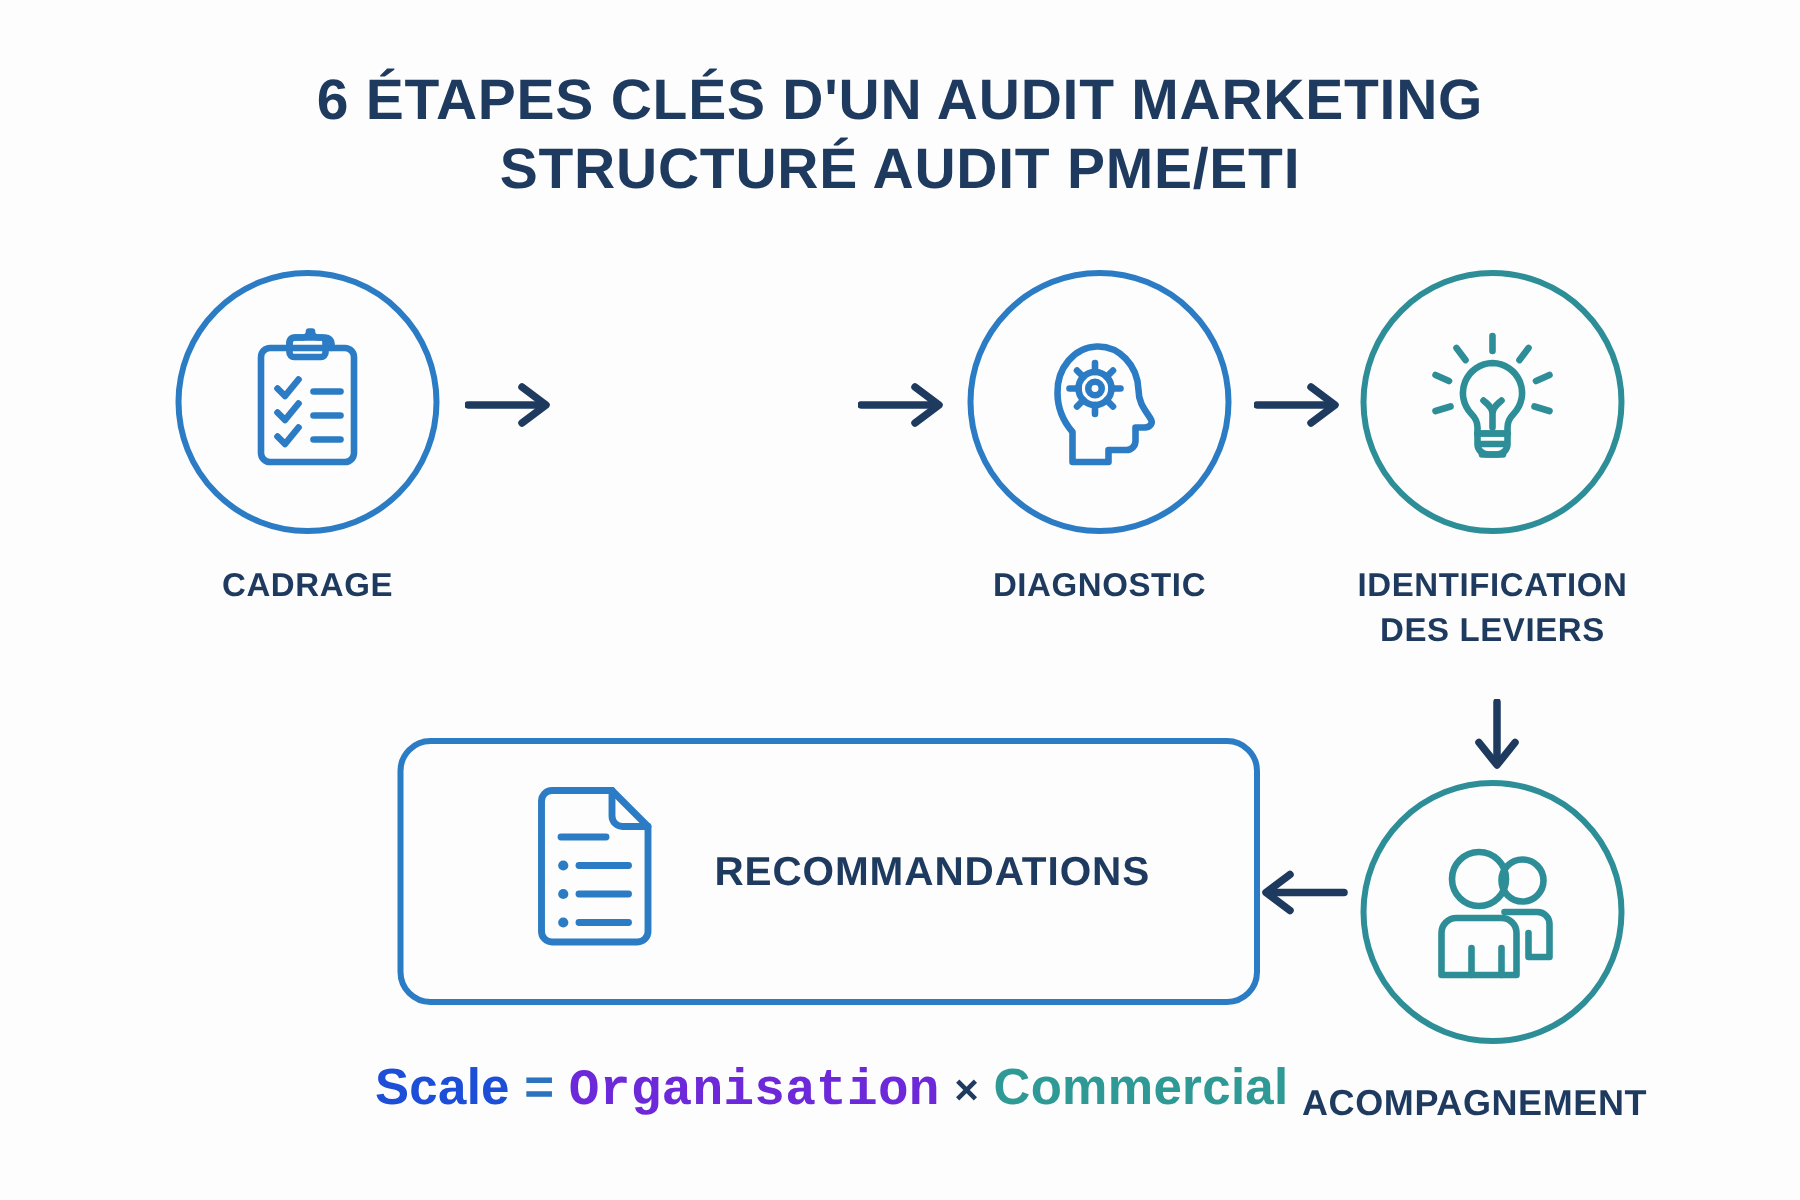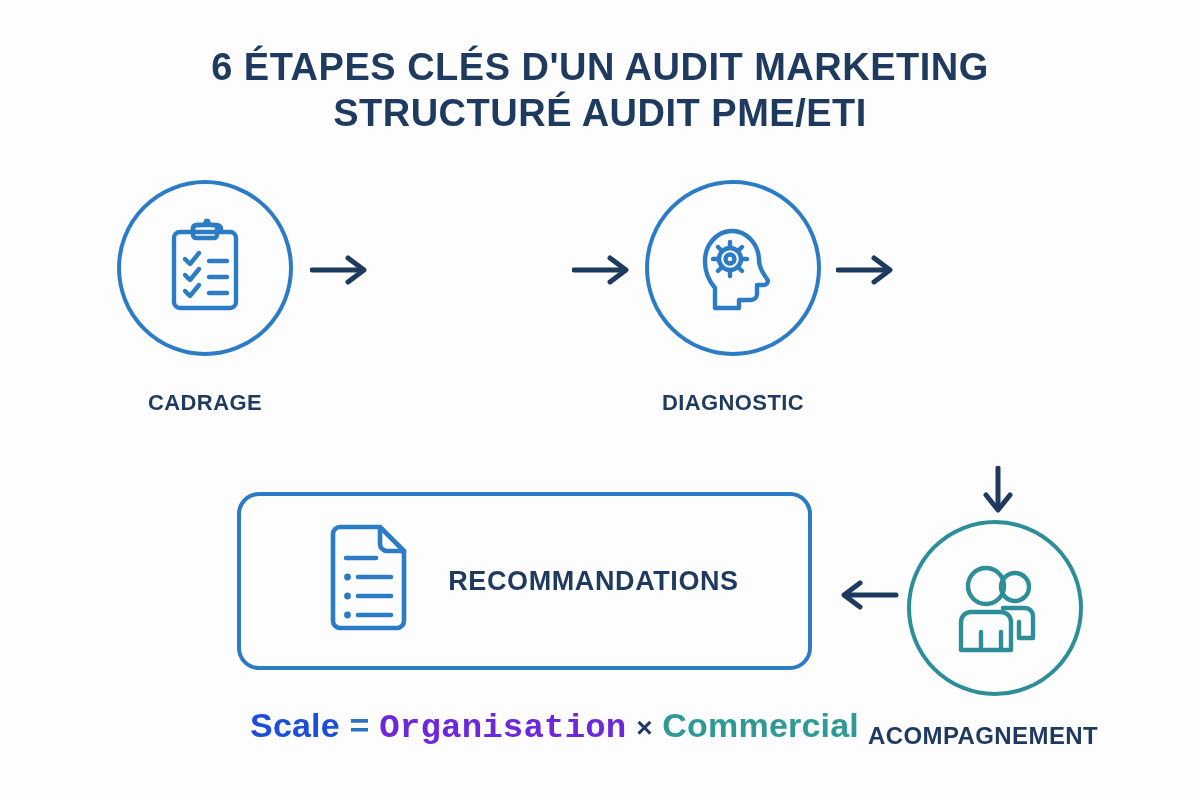--- a/index.html
+++ b/index.html
@@ -31,37 +31,37 @@
     margin: 0 auto;
     border-radius: 50%;
     border: 4px solid #2b7cc4;
     display: flex; align-items: center; justify-content: center;
     background: #fdfdfd;
   }
   .circle.teal { border-color: #2d8e98; }
   .circle svg { display: block; }
 
   .step-label {
-    margin-top: 32px;
+    margin-top: 19px;
     text-align: center;
     color: #1e3a5f;
     font-weight: bold;
     font-size: 22px;
     letter-spacing: 0.4px;
     line-height: 1.35;
     white-space: pre-line;
   }
 
   
   .arrow { position: absolute; }
 
   
   .rec-box {
     position: absolute;
-    left: 237px; top: 492px;
+    left: 265px; top: 492px;
     width: 575px; height: 178px;
     border: 4px solid #2b7cc4;
     border-radius: 22px;
     background: #fdfdfd;
     display: flex; align-items: center;
   }
   .rec-icon { margin-left: 78px; flex: 0 0 auto; }
   .rec-label {
     flex: 1 1 auto;
     text-align: center;
@@ -136,20 +136,40 @@
           <circle cx="47" cy="41" r="4.5"></circle>
           <path d="M47 24 v6 M47 52 v6 M30 41 h6 M58 41 h6
                    M35 29 l4.3 4.3 M54.7 48.7 L59 53
                    M59 29 l-4.3 4.3 M39.3 48.7 L35 53"></path>
         </svg>
       </span>
     </div>
     <div class="step-label">DIAGNOSTIC</div>
   </div>
 
+  <div class="step" style="left:895px; top:180px;">
+    <div class="circle teal">
+      <span>
+        <svg width="100" height="100" viewBox="0 0 100 100" fill="none" stroke="#2d8e98" stroke-width="4.4" stroke-linecap="round" stroke-linejoin="round">
+          <path d="M50 24 a20 20 0 0 1 14 34 c-3 3 -4 6 -4 9 v4 h-20 v-4 c0 -3 -1 -6 -4 -9 a20 20 0 0 1 14 -34 z"></path>
+          <path d="M40 71 h20"></path>
+          <path d="M41 78 h18"></path>
+          <path d="M43 85 h14 a0 0 0 0 0 0 0"></path>
+          <path d="M40 71 v7 a7 7 0 0 0 7 7 h6 a7 7 0 0 0 7 -7 v-7"></path>
+          <path d="M50 67 v-9 M50 58 c0 -5 -4 -7 -6 -9 M50 58 c0 -5 4 -7 6 -9"></path>
+          <path d="M50 6 v10"></path>
+          <path d="M26 14 l6 8 M74 14 l-6 8"></path>
+          <path d="M12 32 l9 4 M88 32 l-9 4"></path>
+          <path d="M12 56 l10 -3 M88 56 l-10 -3"></path>
+        </svg>
+      </span>
+    </div>
+    <div class="step-label">IDENTIFICATION
+DES LEVIERS</div>
+  </div>
 
   <div class="arrow" style="left:310px; top:250px;">
     <svg width="66" height="40" viewBox="0 0 66 40" fill="none" stroke="#1e3a5f" stroke-width="5" stroke-linecap="round" stroke-linejoin="round">
       <path d="M2 20 H50"></path>
       <path d="M38 8 L54 20 L38 32"></path>
     </svg>
   </div>
 
   <div class="arrow" style="left:572px; top:250px;">
     <svg width="66" height="40" viewBox="0 0 66 40" fill="none" stroke="#1e3a5f" stroke-width="5" stroke-linecap="round" stroke-linejoin="round">

